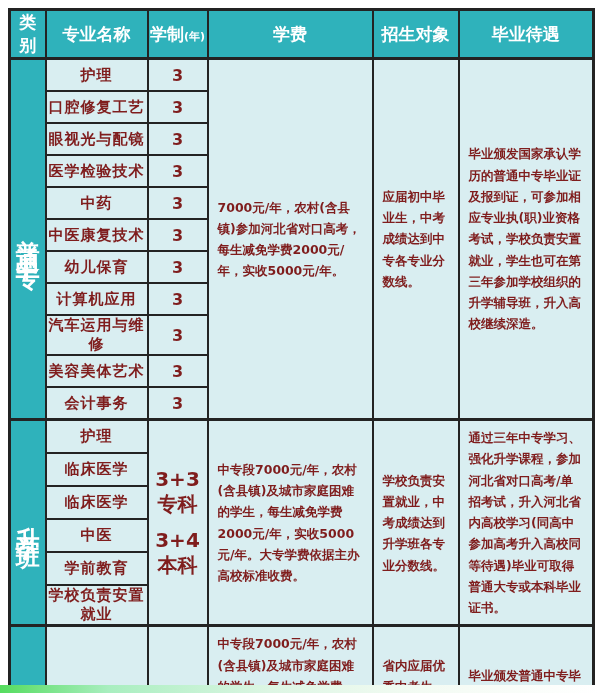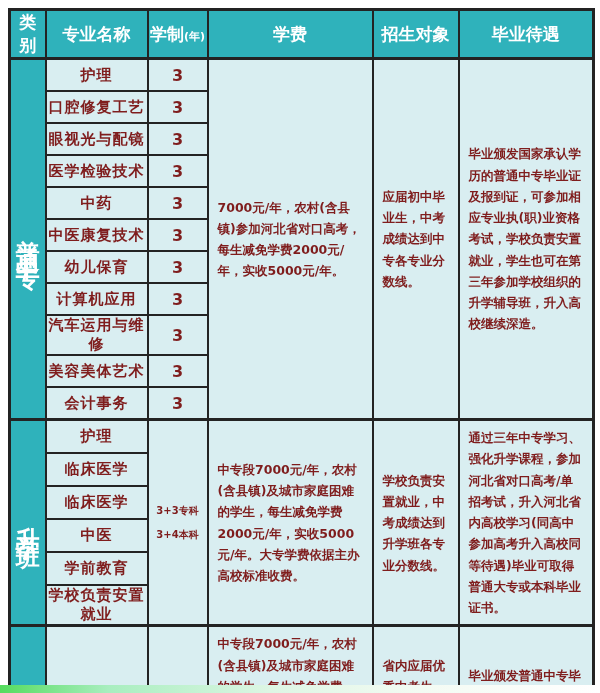--- a/index.html
+++ b/index.html
@@ -46,21 +46,21 @@
     text-align:center;font-size:15px;font-weight:bold;
     height:30px;letter-spacing:1px;
   }
   td.years{
     text-align:center;font-size:16px;font-weight:bold;
   }
   td.para{
     font-size:12.5px;font-weight:bold;line-height:1.7;
     padding:6px 9px;text-align:left;
   }
-  td.dur-merged{text-align:center;font-size:10px;font-weight:bold;}
+  td.dur-merged{text-align:center;font-size:20px;font-weight:bold;}
   td.dur-merged .dl{margin:10px 0;}
   .s2 td.major{height:31px;}
 </style>
 </head>
 <body>
 
 <table class="enroll">
   <colgroup>
     <col style="width:36px">
       <col style="width:102px">

